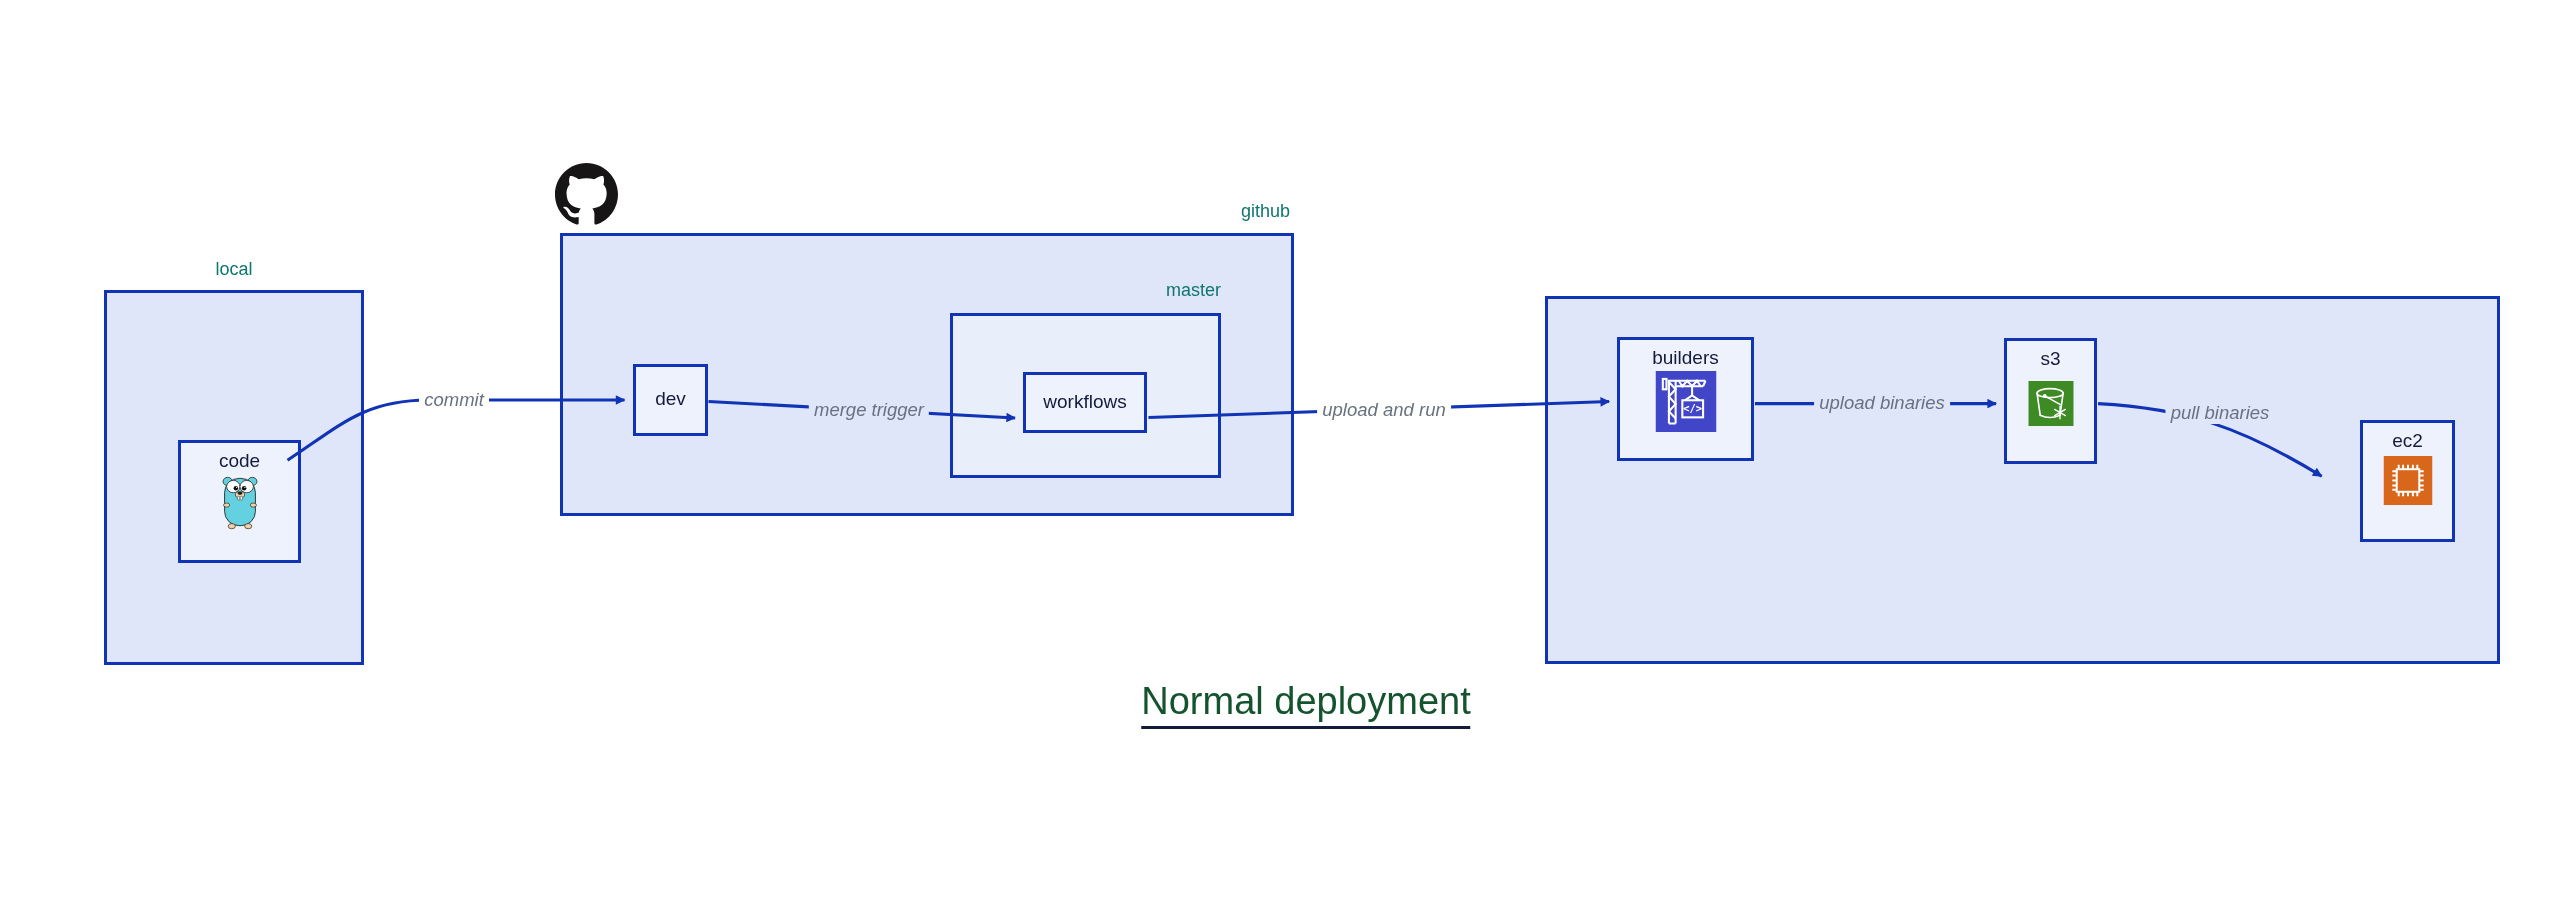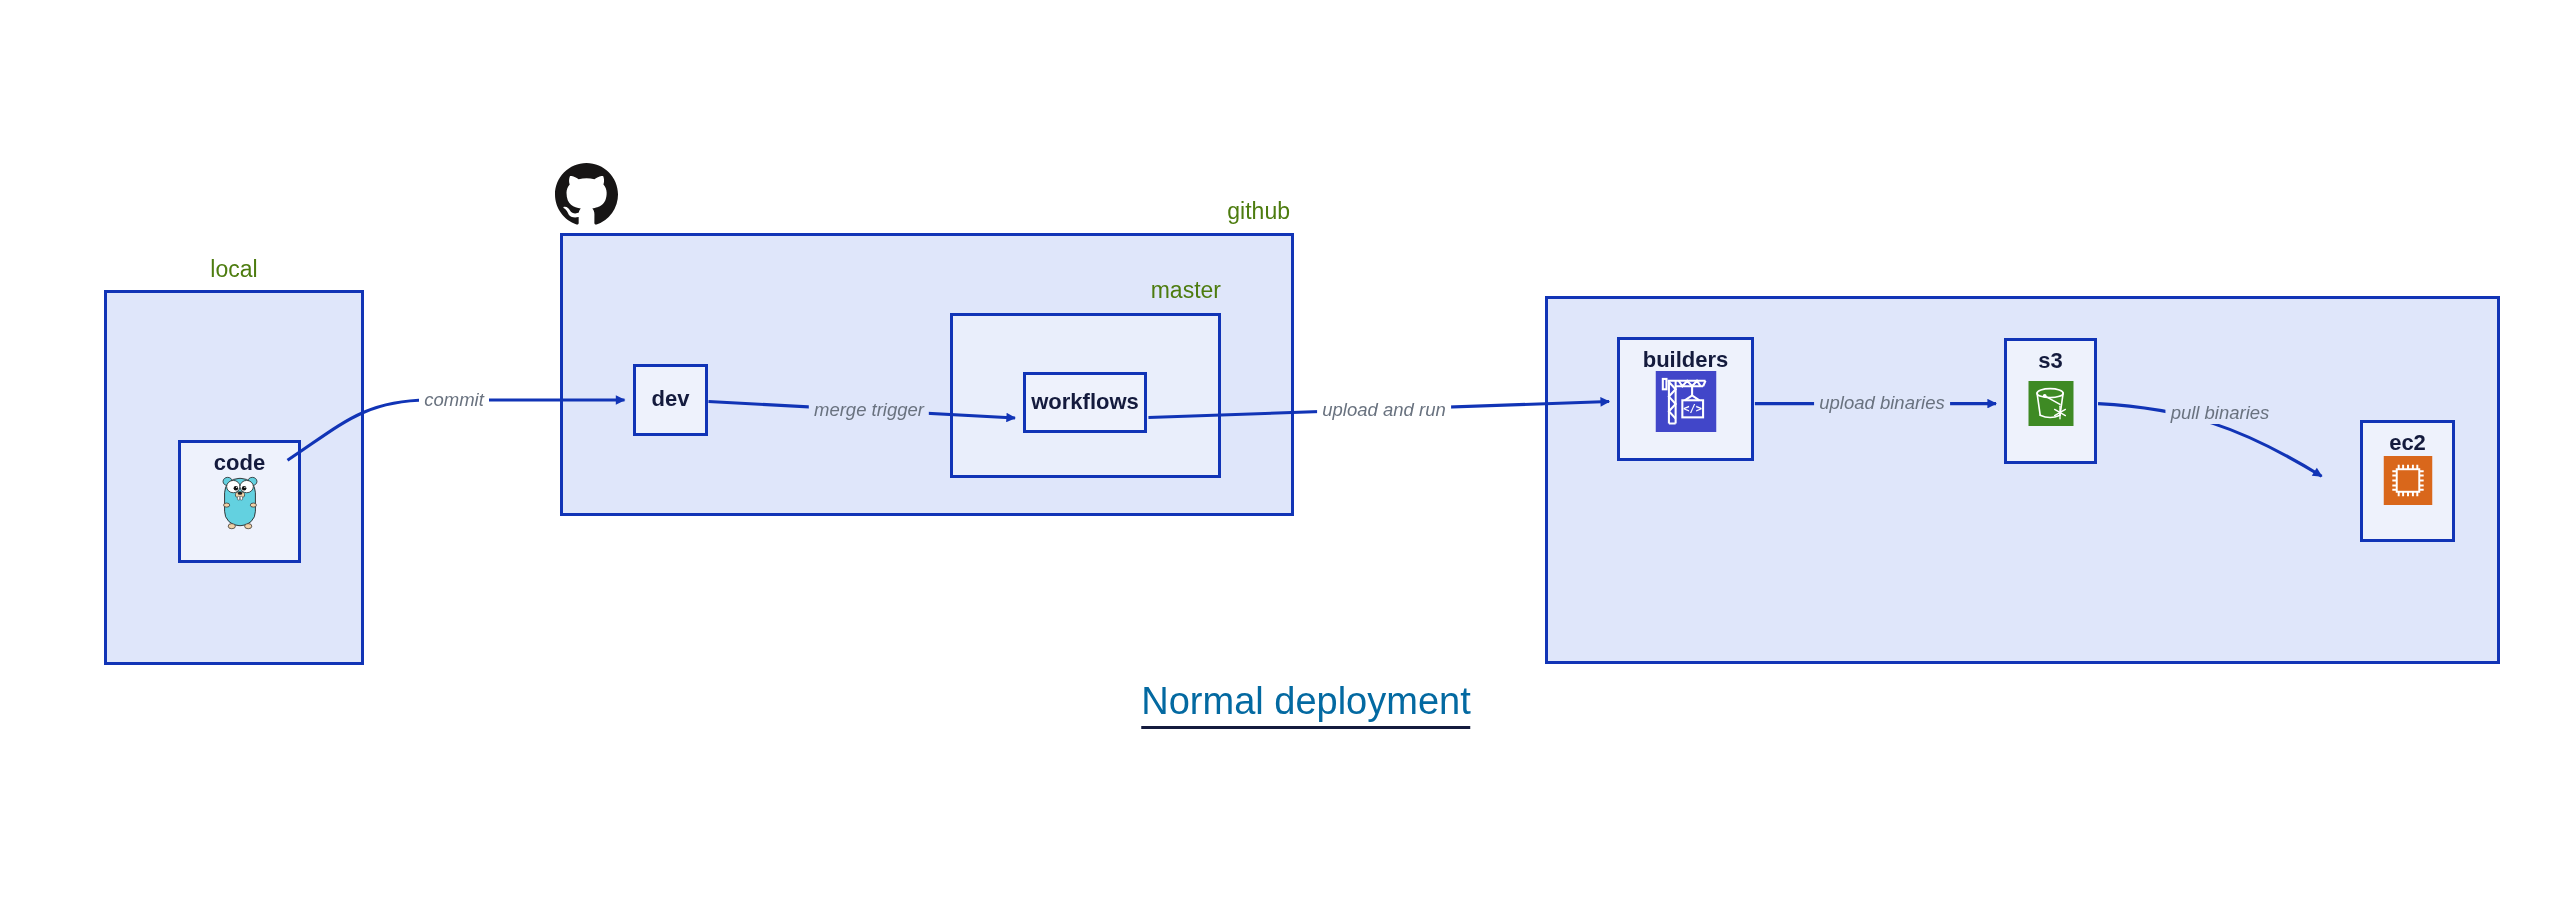--- a/index.html
+++ b/index.html
@@ -2,32 +2,32 @@
 <html style="font-size:8.2px"><head>
 <meta charset="utf-8">
 <style>
   html,body{margin:0;padding:0;background:#ffffff;}
   body{width:2604px;height:902px;font-family:"Liberation Sans",sans-serif;}
   .canvas{position:absolute;left:0;top:0;width:2604px;height:902px;background:#ffffff;overflow:hidden;}
 
   .group{position:absolute;border:3.1px solid #1134b6;background:#dfe6fa;box-sizing:border-box;}
   .group.master{background:#e9eefb;}
   .node{position:absolute;border:3.1px solid #1134b6;background:#eef2fc;box-sizing:border-box;text-align:center;}
-  .group-label{position:absolute;color:#4d7c0f;font-size:23px;line-height:28px;white-space:nowrap;}
-  .node-label{position:absolute;left:0;right:0;color:#141b3d;font-size:22px;font-weight:bold;white-space:nowrap;text-align:center;}
+  .group-label{position:absolute;color:#0f766e;font-size:18px;line-height:28px;white-space:nowrap;}
+  .node-label{position:absolute;left:0;right:0;color:#141b3d;font-size:19px;font-weight:normal;white-space:nowrap;text-align:center;}
   .node-label.center{top:50%;transform:translateY(-54%);}
   .node-label.top{top:7.2px;}
   .edge-label{position:absolute;transform:translate(-50%,-50%);color:#69727f;font-size:18.5px;font-style:italic;white-space:nowrap;padding:0 5.2px;z-index:30;}
   .edge-label.on-white{background:#ffffff;}
   .edge-label.on-group{background:#dfe6fa;}
   .node-icon{position:absolute;}
   svg.edges{position:absolute;left:0;top:0;z-index:20;pointer-events:none;}
   .octocat{position:absolute;left:555px;top:163px;width:63px;height:63px;}
   .title{position:absolute;left:1306px;top:681px;transform:translateX(-50%);
-         color:#0369a1;font-size:38px;line-height:41px;white-space:nowrap;
+         color:#14532d;font-size:38px;line-height:41px;white-space:nowrap;
          padding-bottom:4.1px;border-bottom:3.6px solid #141b3d;}
 </style>
 </head>
 <body>
 
 <div class="canvas">
 
   <div class="group" style="left:104px;top:290px;width:260px;height:375px;"></div>
   <div class="group-label" style="left:104px;top:255px;width:260px;text-align:center;">local</div>
 

